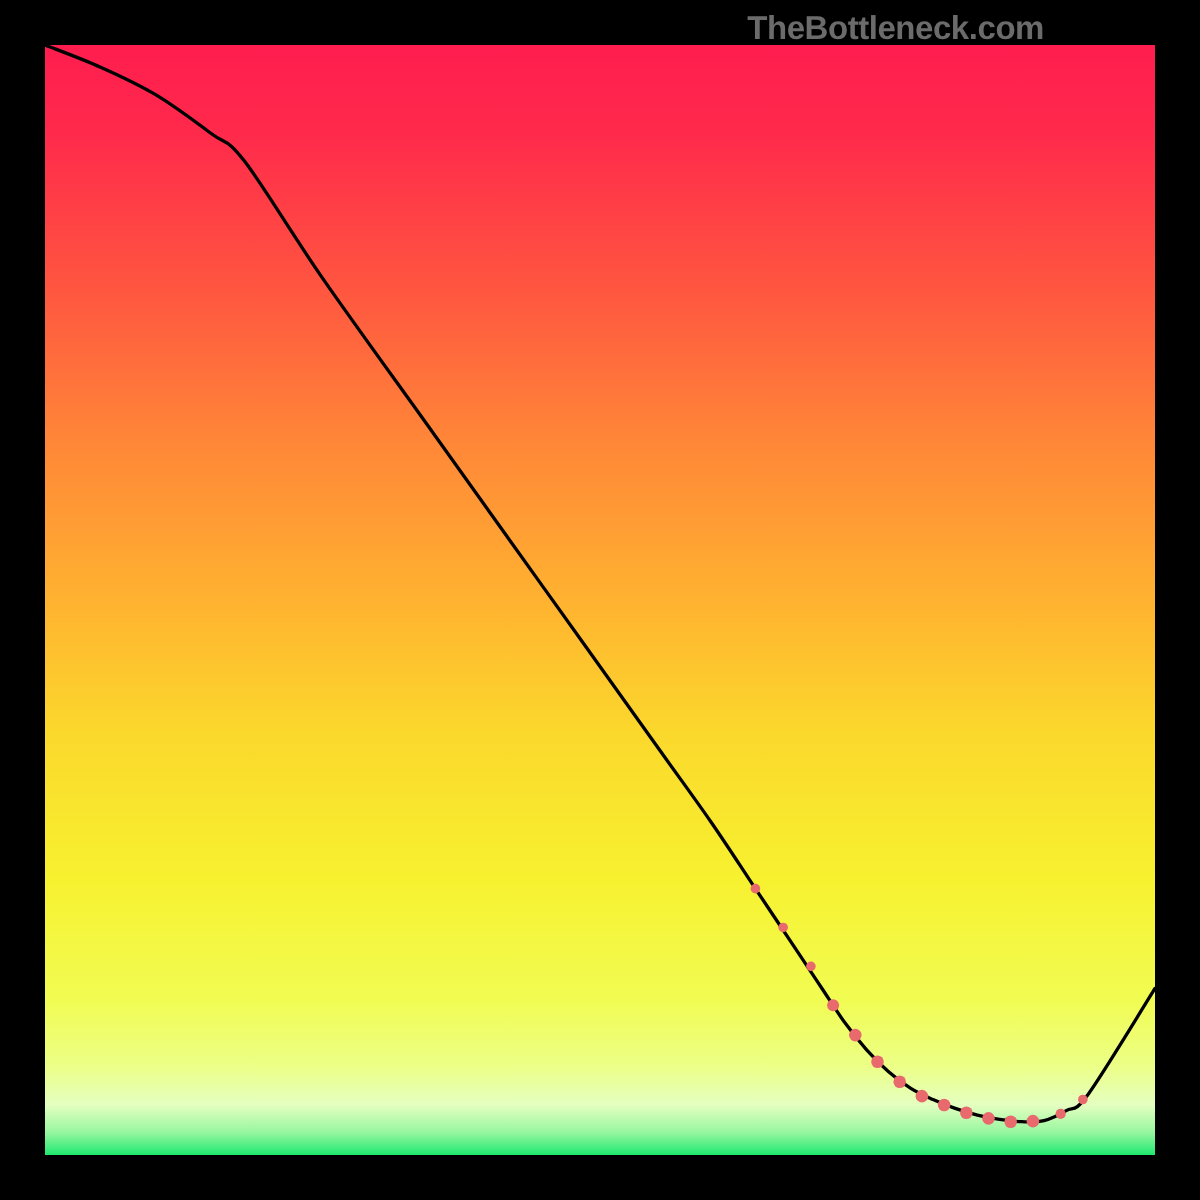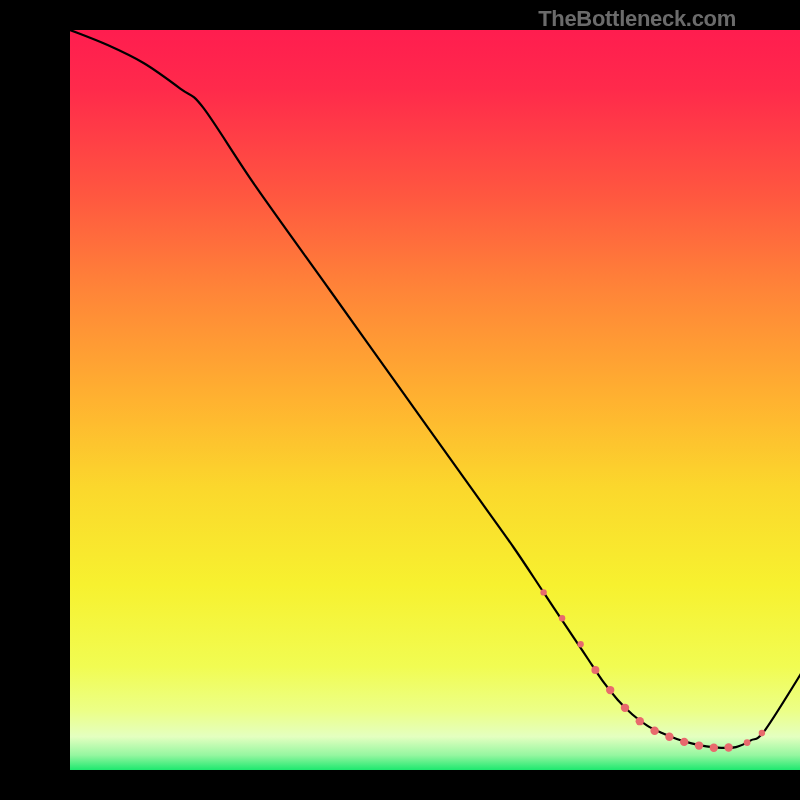--- a/index.html
+++ b/index.html
@@ -8,21 +8,20 @@
     width: 800px;
     height: 800px;
     background: #000;
     overflow: hidden;
   }
   .container {
     position: relative;
     width: 726px;
     height: 800px;
     background: #000;
-    margin-left: 40px;
   }
   .plot-area {
     position: absolute;
     left: 30px;
     top: 30px;
     width: 740px;
     height: 740px;
   }
   .watermark {
     position: absolute;

